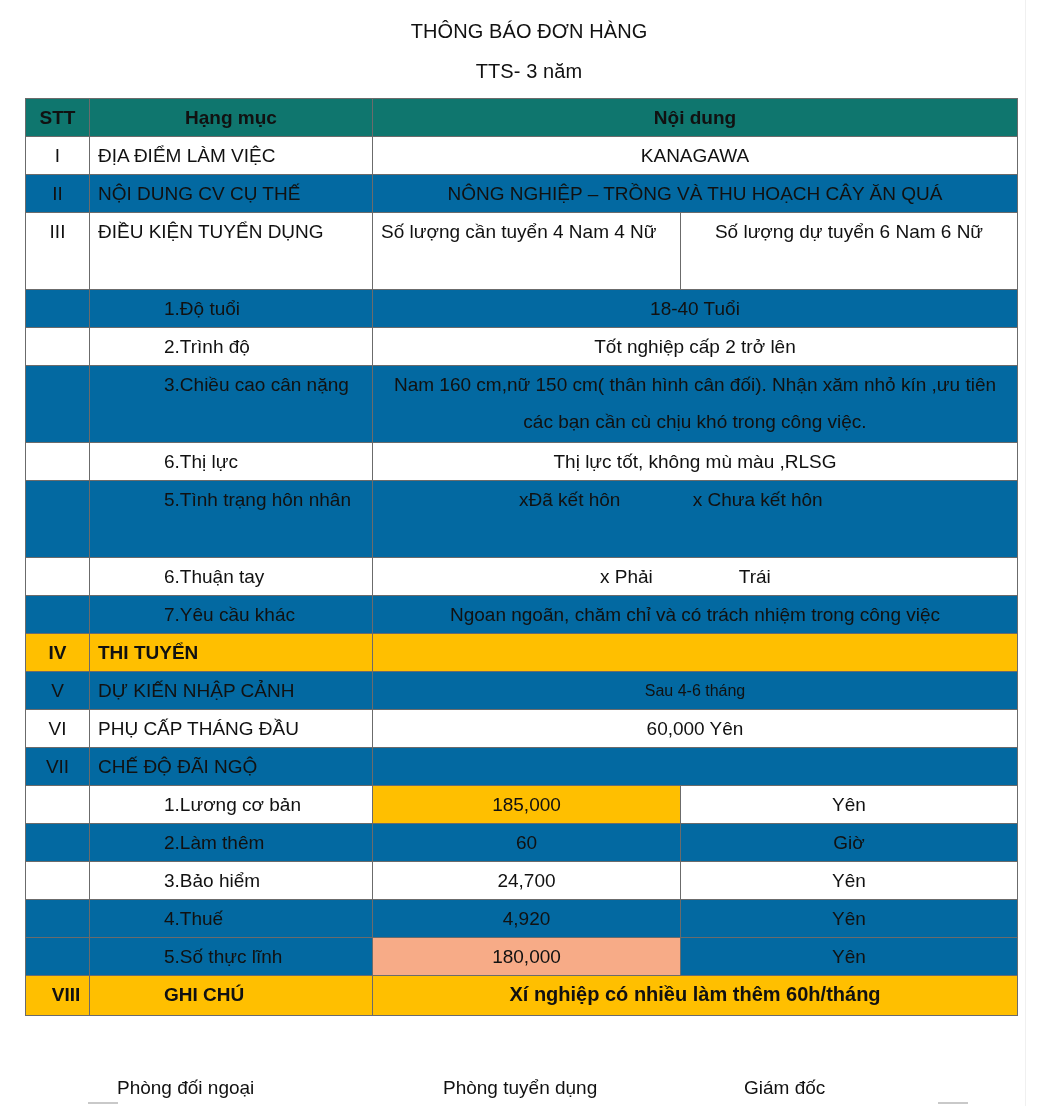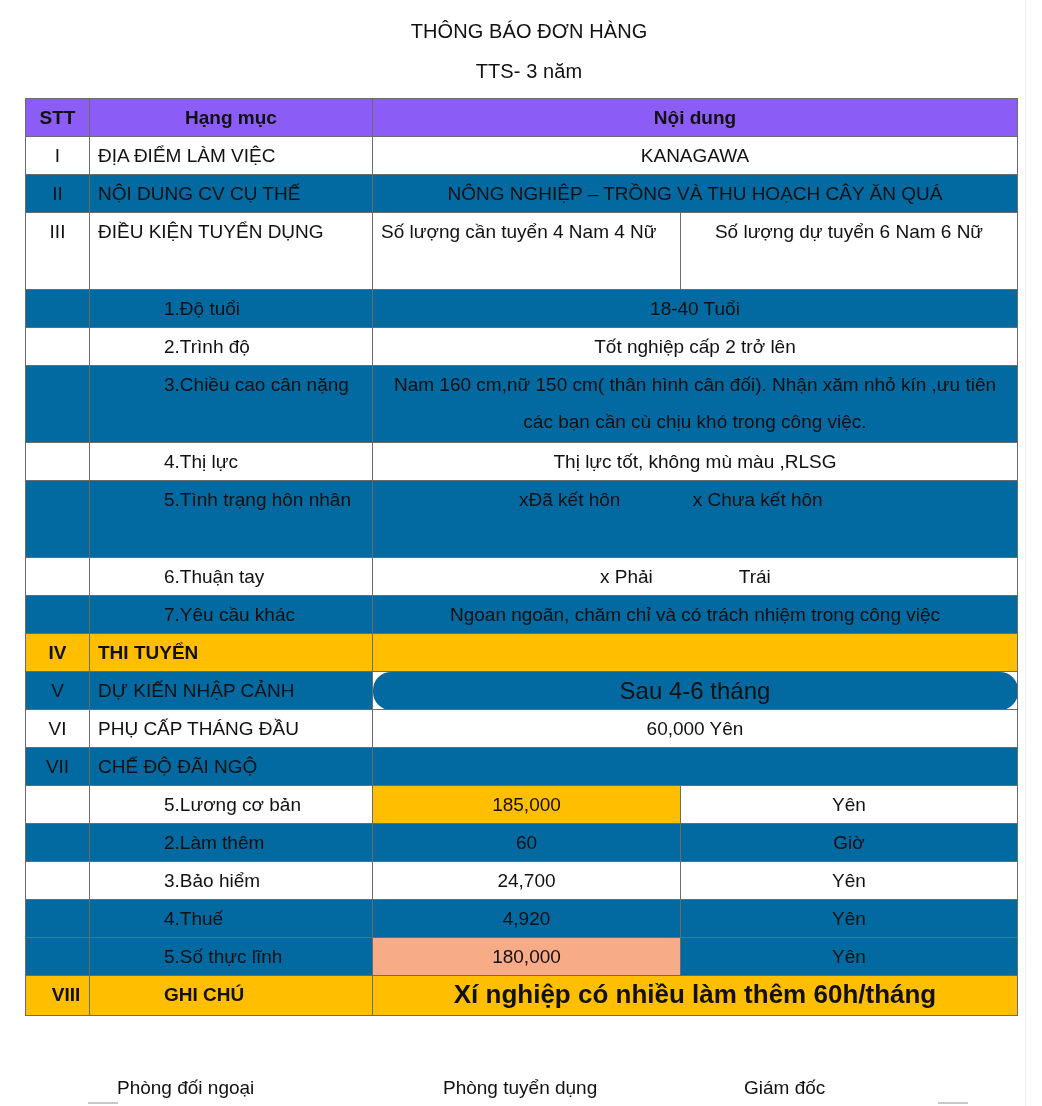--- a/index.html
+++ b/index.html
@@ -21,31 +21,31 @@
     }
     table.order td {
       border: 1.5px solid #6b6b6b; padding: 0 8px; height: 37px;
       vertical-align: top; line-height: 37px; overflow: hidden; white-space: nowrap;
     }
     table.order td.wrap { white-space: normal; }
     col.c1 { width: 64px; }
     col.c2 { width: 283px; }
     col.c3 { width: 308px; }
     col.c4 { width: 337px; }
-    .hdr td { background: #8b5cf6; height: 44px; line-height: 30px; }
+    .hdr td { background: #0f766e; height: 44px; line-height: 30px; }
     .hdr td.bold { font-weight: 700; font-size: 19px; }
     .grey td { background: #0369a1; }
     .white td { background: #ffffff; }
     .yellow td { background: #ffbf00; font-weight: bold; }
     .center { text-align: center; }
     .sub { padding-left: 74px !important; }
     .innerv { border-left: 1px solid #222 !important; }
     td.orange { background: #ffbf00 !important; }
     td.salmon { background: #f7ab87 !important; }
-    .note { font-weight: 700; font-size: 26px; text-align: center; }
+    .note { font-weight: 700; font-size: 20px; text-align: center; }
     .tall { height: 76px !important; }
     .footer {
       position: absolute; top: 1077px; left: 0; width: 832px; height: 29px;
       font-size: 19px;
     }
     .footer span { position: absolute; top: 0; }
     .mark { position: absolute; top: 1102px; height: 2px; background: #c9c9c9; }
     .rline { position: absolute; right: 16px; top: 0; width: 1px; height: 1106px; background: #f0f0f0; }
   </style>
 </head>
@@ -97,21 +97,21 @@
     <td class="sub">2.Trình độ</td>
     <td class="center" colspan="2">Tốt nghiệp cấp 2 trở lên</td>
   </tr>
   <tr class="grey">
     <td class="tall"></td>
     <td class="sub wrap tall">3.Chiều cao cân nặng</td>
     <td class="center wrap tall" colspan="2" style="padding:0 4px;">Nam 160 cm,nữ 150 cm( thân hình cân đối). Nhận xăm nhỏ kín ,ưu tiên các bạn cần cù chịu khó trong công việc.</td>
   </tr>
   <tr class="white">
     <td></td>
-    <td class="sub">4.Thị lực</td>
+    <td class="sub">6.Thị lực</td>
     <td class="center" colspan="2">Thị lực tốt, không mù màu ,RLSG</td>
   </tr>
   <tr class="grey">
     <td class="tall"></td>
     <td class="sub wrap tall">5.Tình trạng hôn nhân</td>
     <td class="tall" colspan="2">
       <span style="position:relative; left:138px;">xĐã kết hôn</span>
       <span style="position:relative; left:205px;">x Chưa kết hôn</span>
     </td>
   </tr>
@@ -130,36 +130,36 @@
   </tr>
 
   <tr class="yellow">
     <td class="center">IV</td>
     <td>THI TUYỂN</td>
     <td class="center" colspan="2"></td>
   </tr>
   <tr class="grey">
     <td class="center">V</td>
     <td>DỰ KIẾN NHẬP CẢNH</td>
-    <td class="center" colspan="2" style="font-size:24px;border-radius:18px;">Sau 4-6 tháng</td>
+    <td class="center" colspan="2" style="font-size:16px;">Sau 4-6 tháng</td>
   </tr>
   <tr class="white">
     <td class="center">VI</td>
     <td>PHỤ CẤP THÁNG ĐẦU</td>
     <td class="center" colspan="2">60,000 Yên</td>
   </tr>
   <tr class="grey">
     <td class="center">VII</td>
     <td>CHẾ ĐỘ ĐÃI NGỘ</td>
     <td class="center" colspan="2"></td>
   </tr>
 
   <tr class="white">
     <td></td>
-    <td class="sub">5.Lương cơ bản</td>
+    <td class="sub">1.Lương cơ bản</td>
     <td class="center orange">185,000</td>
     <td class="center innerv">Yên</td>
   </tr>
   <tr class="grey">
     <td></td>
     <td class="sub">2.Làm thêm</td>
     <td class="center">60</td>
     <td class="center innerv">Giờ</td>
   </tr>
   <tr class="white">

